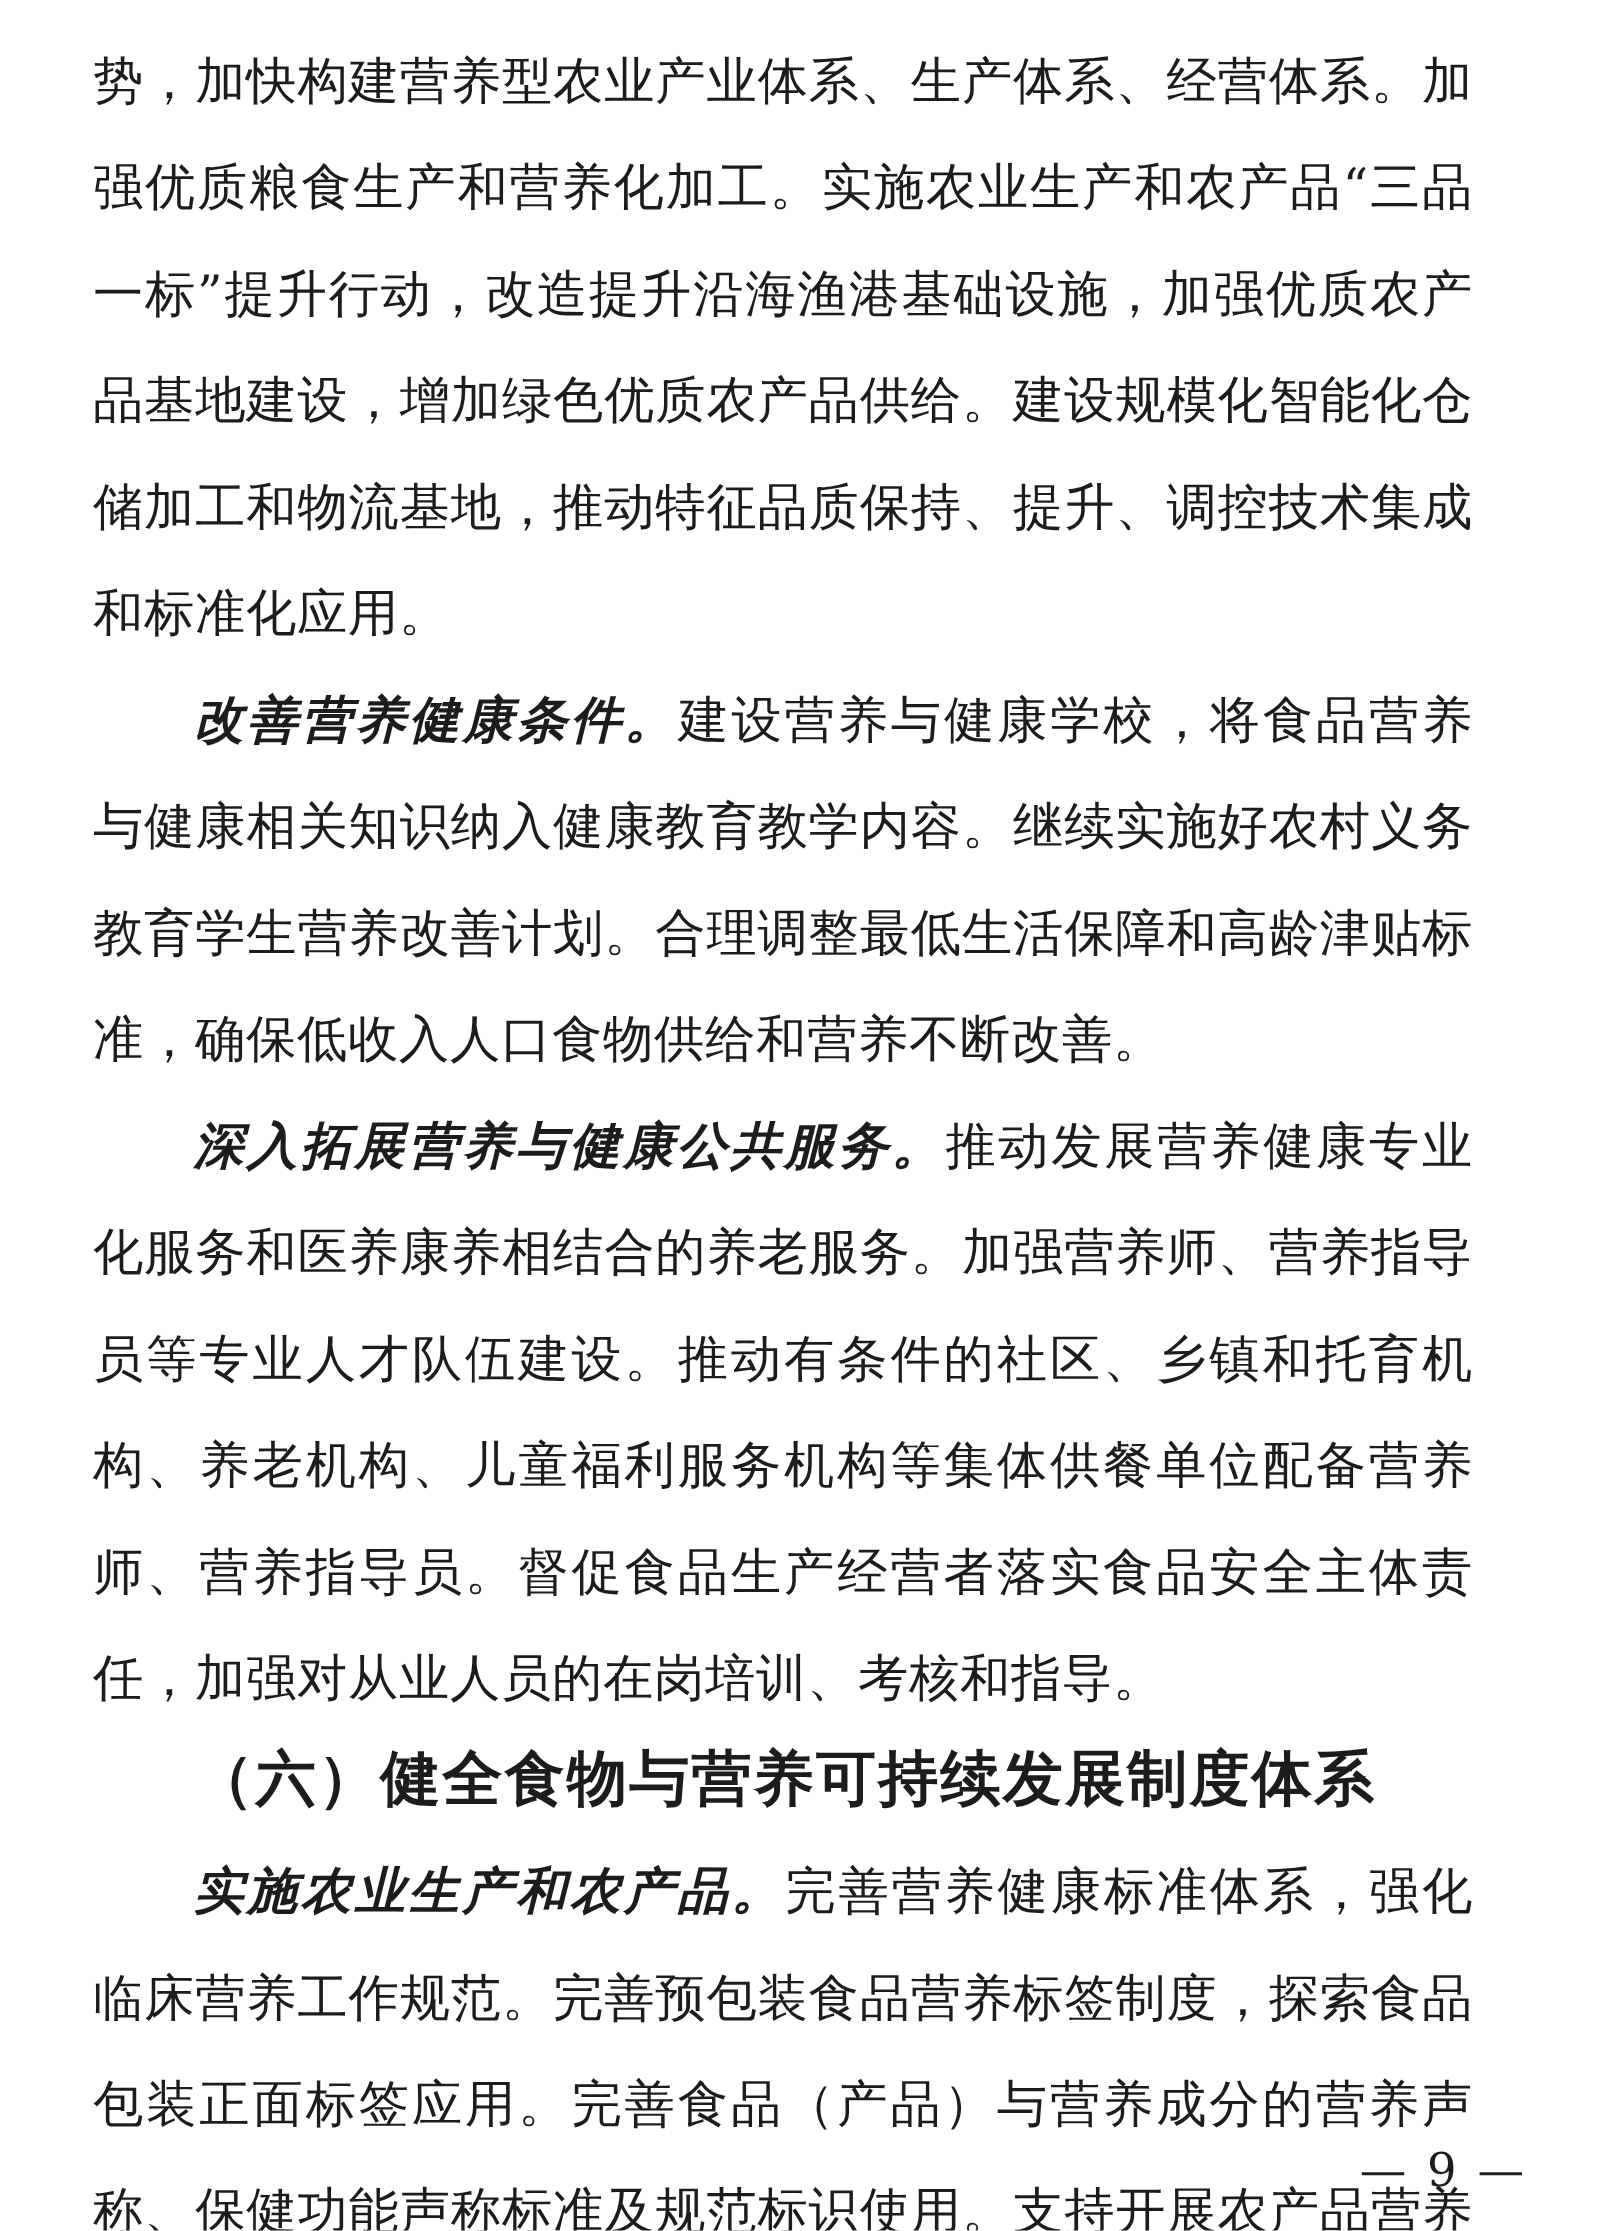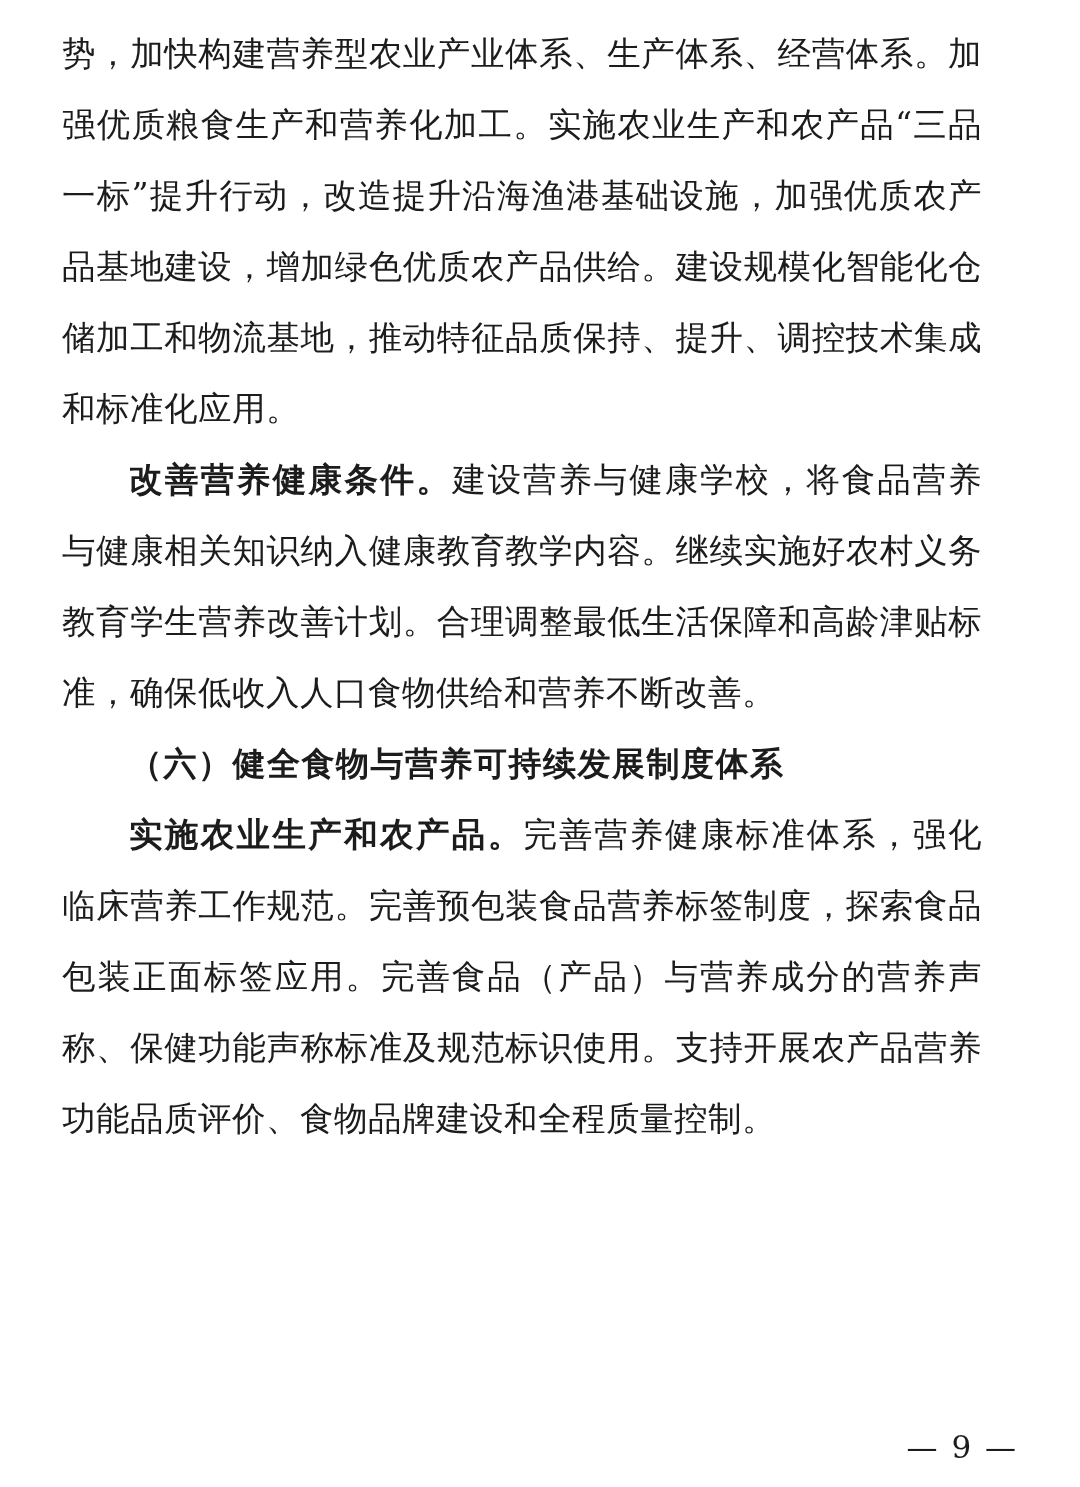--- a/index.html
+++ b/index.html
@@ -31,28 +31,30 @@
     margin: 0;
     text-indent: 0;
     word-break: break-all;
   }
   .para.indent {
     text-indent: 67px;
   }
   .lead {
     font-weight: bold;
     letter-spacing: 1px;
+    font-style: italic;
   }
   .heading {
-    font-size: 33px;
+    font-size: 40px;
     line-height: 71px;
     font-weight: bold;
     letter-spacing: 1.5px;
     margin: 0;
     text-indent: 67px;
+    font-family: Liberation Mono, monospace;
   }
   .footer {
     position: absolute;
     left: 0;
     right: 62px;
     bottom: 22px;
     text-align: right;
     font-size: 31px;
     letter-spacing: 2px;
     color: #1c1c1c;
@@ -64,20 +66,23 @@
 <div class="page">
 
   <p class="para">
     <span>势，加快构建营养型农业产业体系、生产体系、经营体系。加强优质粮食生产和营养化加工。实施农业生产和农产品“三品一标”提升行动，改造提升沿海渔港基础设施，加强优质农产品基地建设，增加绿色优质农产品供给。建设规模化智能化仓储加工和物流基地，推动特征品质保持、提升、调控技术集成和标准化应用。</span>
   </p>
 
   <p class="para indent">
     <span class="lead">改善营养健康条件。</span><span>建设营养与健康学校，将食品营养与健康相关知识纳入健康教育教学内容。继续实施好农村义务教育学生营养改善计划。合理调整最低生活保障和高龄津贴标准，确保低收入人口食物供给和营养不断改善。</span>
   </p>
 
+  <p class="para indent">
+    <span class="lead">深入拓展营养与健康公共服务。</span><span>推动发展营养健康专业化服务和医养康养相结合的养老服务。加强营养师、营养指导员等专业人才队伍建设。推动有条件的社区、乡镇和托育机构、养老机构、儿童福利服务机构等集体供餐单位配备营养师、营养指导员。督促食品生产经营者落实食品安全主体责任，加强对从业人员的在岗培训、考核和指导。</span>
+  </p>
 
   <h2 class="heading">（六）健全食物与营养可持续发展制度体系</h2>
 
   <p class="para indent">
     <span class="lead">实施农业生产和农产品。</span><span>完善营养健康标准体系，强化临床营养工作规范。完善预包装食品营养标签制度，探索食品包装正面标签应用。完善食品（产品）与营养成分的营养声称、保健功能声称标准及规范标识使用。支持开展农产品营养功能品质评价、食物品牌建设和全程质量控制。</span>
   </p>
 
   <div class="footer">— 9 —</div>
 </div>
 

